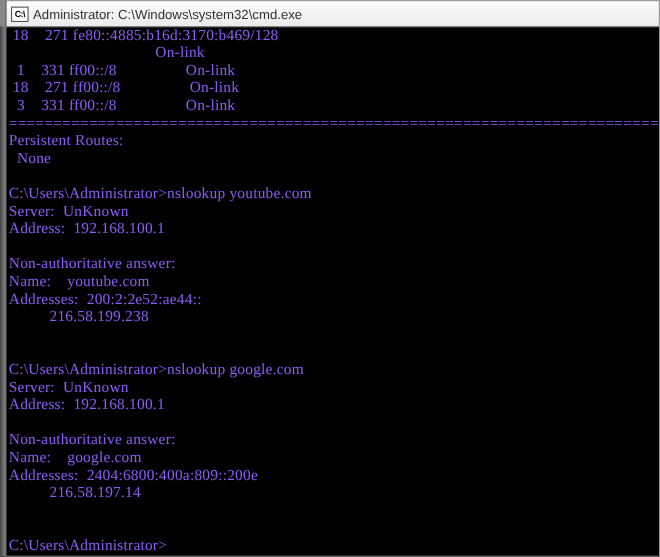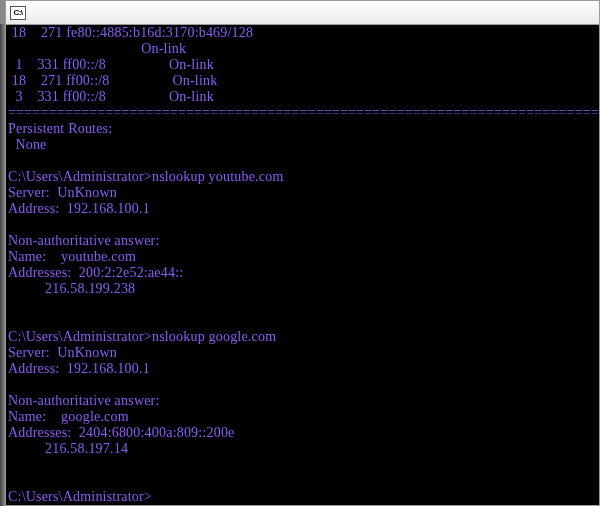--- a/index.html
+++ b/index.html
@@ -72,20 +72,21 @@
   }
 </style>
 </head>
 <body>
 
 <div class="shadow-left"></div>
 
 <div class="window">
   <div class="titlebar">
     <span class="title-icon">C:\</span>
+    <span>Administrator: C:\Windows\system32\cmd.exe</span>
   </div>
   <div class="terminal"> 18    271 fe80::4885:b16d:3170:b469/128
                                     On-link
   1    331 ff00::/8                 On-link
  18    271 ff00::/8                 On-link
   3    331 ff00::/8                 On-link
 ===========================================================================
 Persistent Routes:
   None
 

